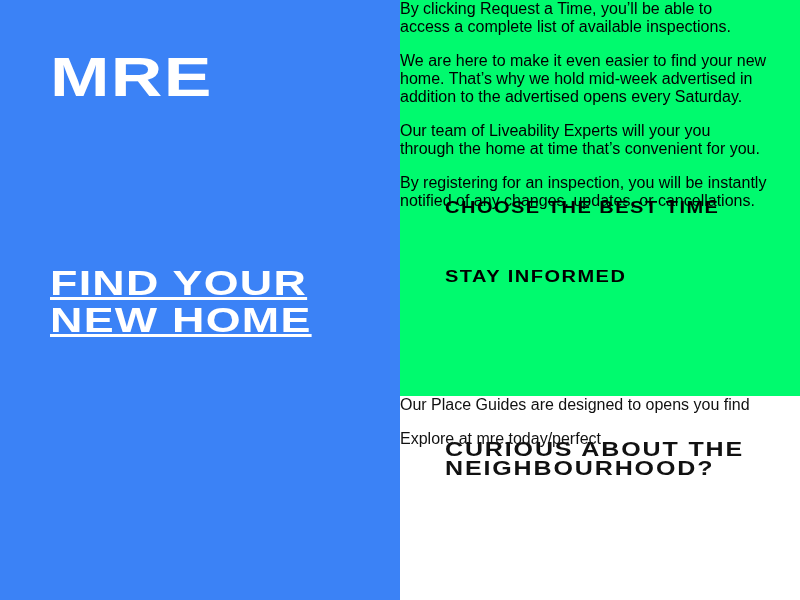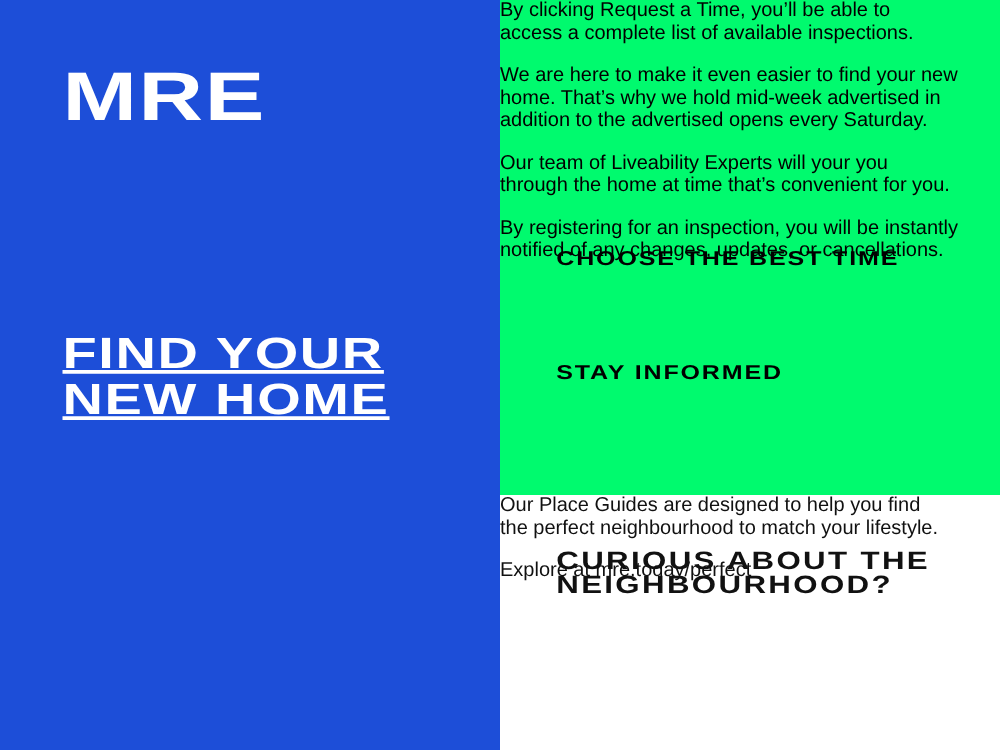--- a/index.html
+++ b/index.html
@@ -5,21 +5,21 @@
   html, body { margin: 0; padding: 0; background: #ffffff; }
   .canvas {
     position: relative;
     width: 800px;
     height: 600px;
     overflow: hidden;
     font-family: "Liberation Sans", sans-serif;
     background: #ffffff;
   }
   .panel { position: absolute; box-sizing: border-box; }
-  .panel-left  { left: 0;   top: 0;   width: 470px; height: 600px; background: #1d4ed8; color: #ffffff; }
+  .panel-left  { left: 0;   top: 0;   width: 470px; height: 600px; background: #3b82f6; color: #ffffff; }
   .panel-green { left: 400px; top: 0;   width: 400px; height: 396px; background: #00FA6E; color: #000000; }
   .panel-white { left: 400px; top: 396px; width: 400px; height: 204px; background: #ffffff; color: #111111; }
 
   
   .ext { display: block; white-space: nowrap; font-weight: 700; transform-origin: 0 0; }
 
   .logo {
     position: absolute; left: 50px; top: 50px;
     font-size: 55px; line-height: 55px; letter-spacing: 1px;
     transform: scaleX(1.3);
@@ -39,21 +39,21 @@
 
   .para { position: absolute; left: 45px; margin: 0; font-size: 14px; line-height: 21px; }
   .b { font-weight: 400; }
 
   
   #h-book   { top: 56px; }
   #p-intro  { top: 82px; }
   #p-detail { top: 126px; }
   #h-choose { top: 201px; }
   #p-choose { top: 224px; }
-  #h-stay   { top: 292px; }
+  #h-stay   { top: 270px; }
   #p-stay   { top: 306px; }
 
   #h-curious { top: 44px; }
   #p-guides  { top: 85px; }
   #p-explore { top: 126px; }
 </style>
 </head>
 <body>
 
 <div class="canvas">
@@ -101,22 +101,21 @@
   </section>
 
   <section class="panel panel-white">
     <h2 class="h-main two-line" id="h-curious">
       <span class="ext">CURIOUS ABOUT THE</span>
       <span class="ext">NEIGHBOURHOOD?</span>
     </h2>
 
     <p class="para" id="p-guides">
       </p>
-      <div>Our Place Guides are designed to help you find</div>
-      <div>the perfect neighbourhood to match your lifestyle.</div>
+      <div>Our Place Guides are designed to opens you find</div>
     <p></p>
 
     <p class="para" id="p-explore">
       </p>
       <div><span>Explore at </span><span class="b">mre.today/perfect</span></div>
     <p></p>
   </section>
 
 </div>
 

